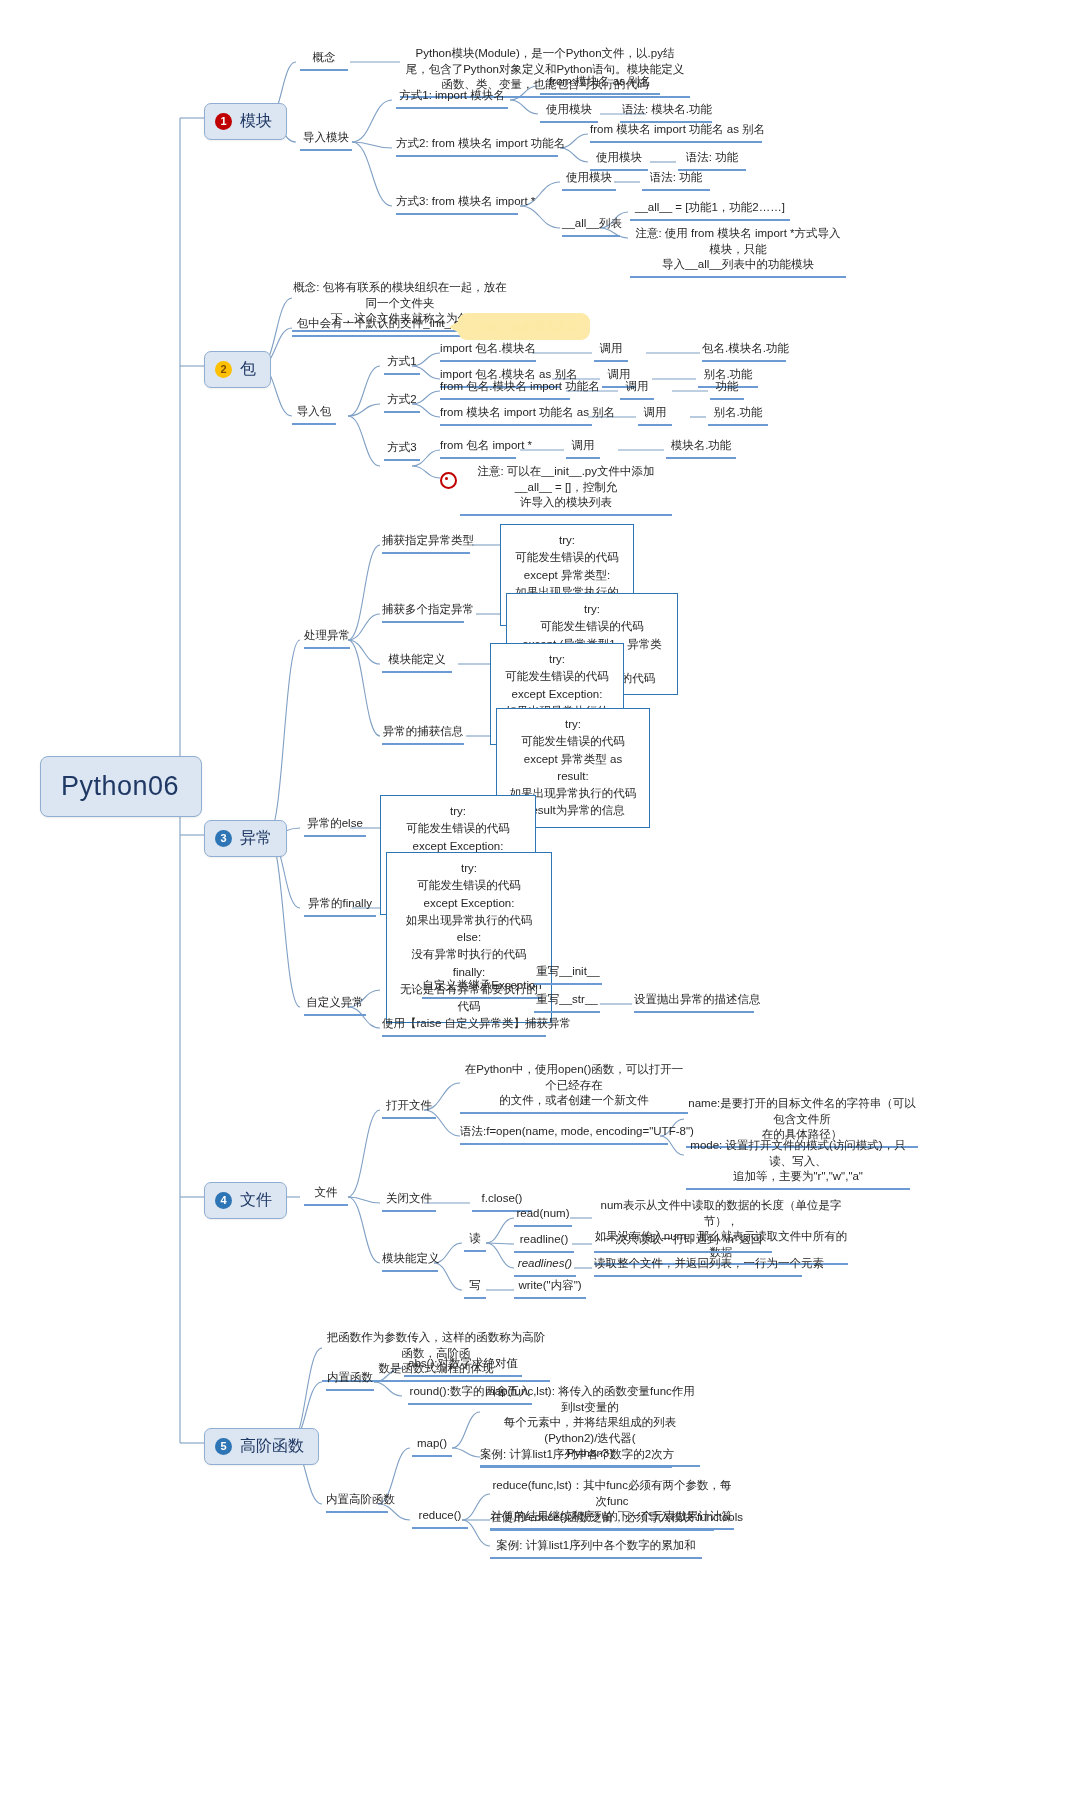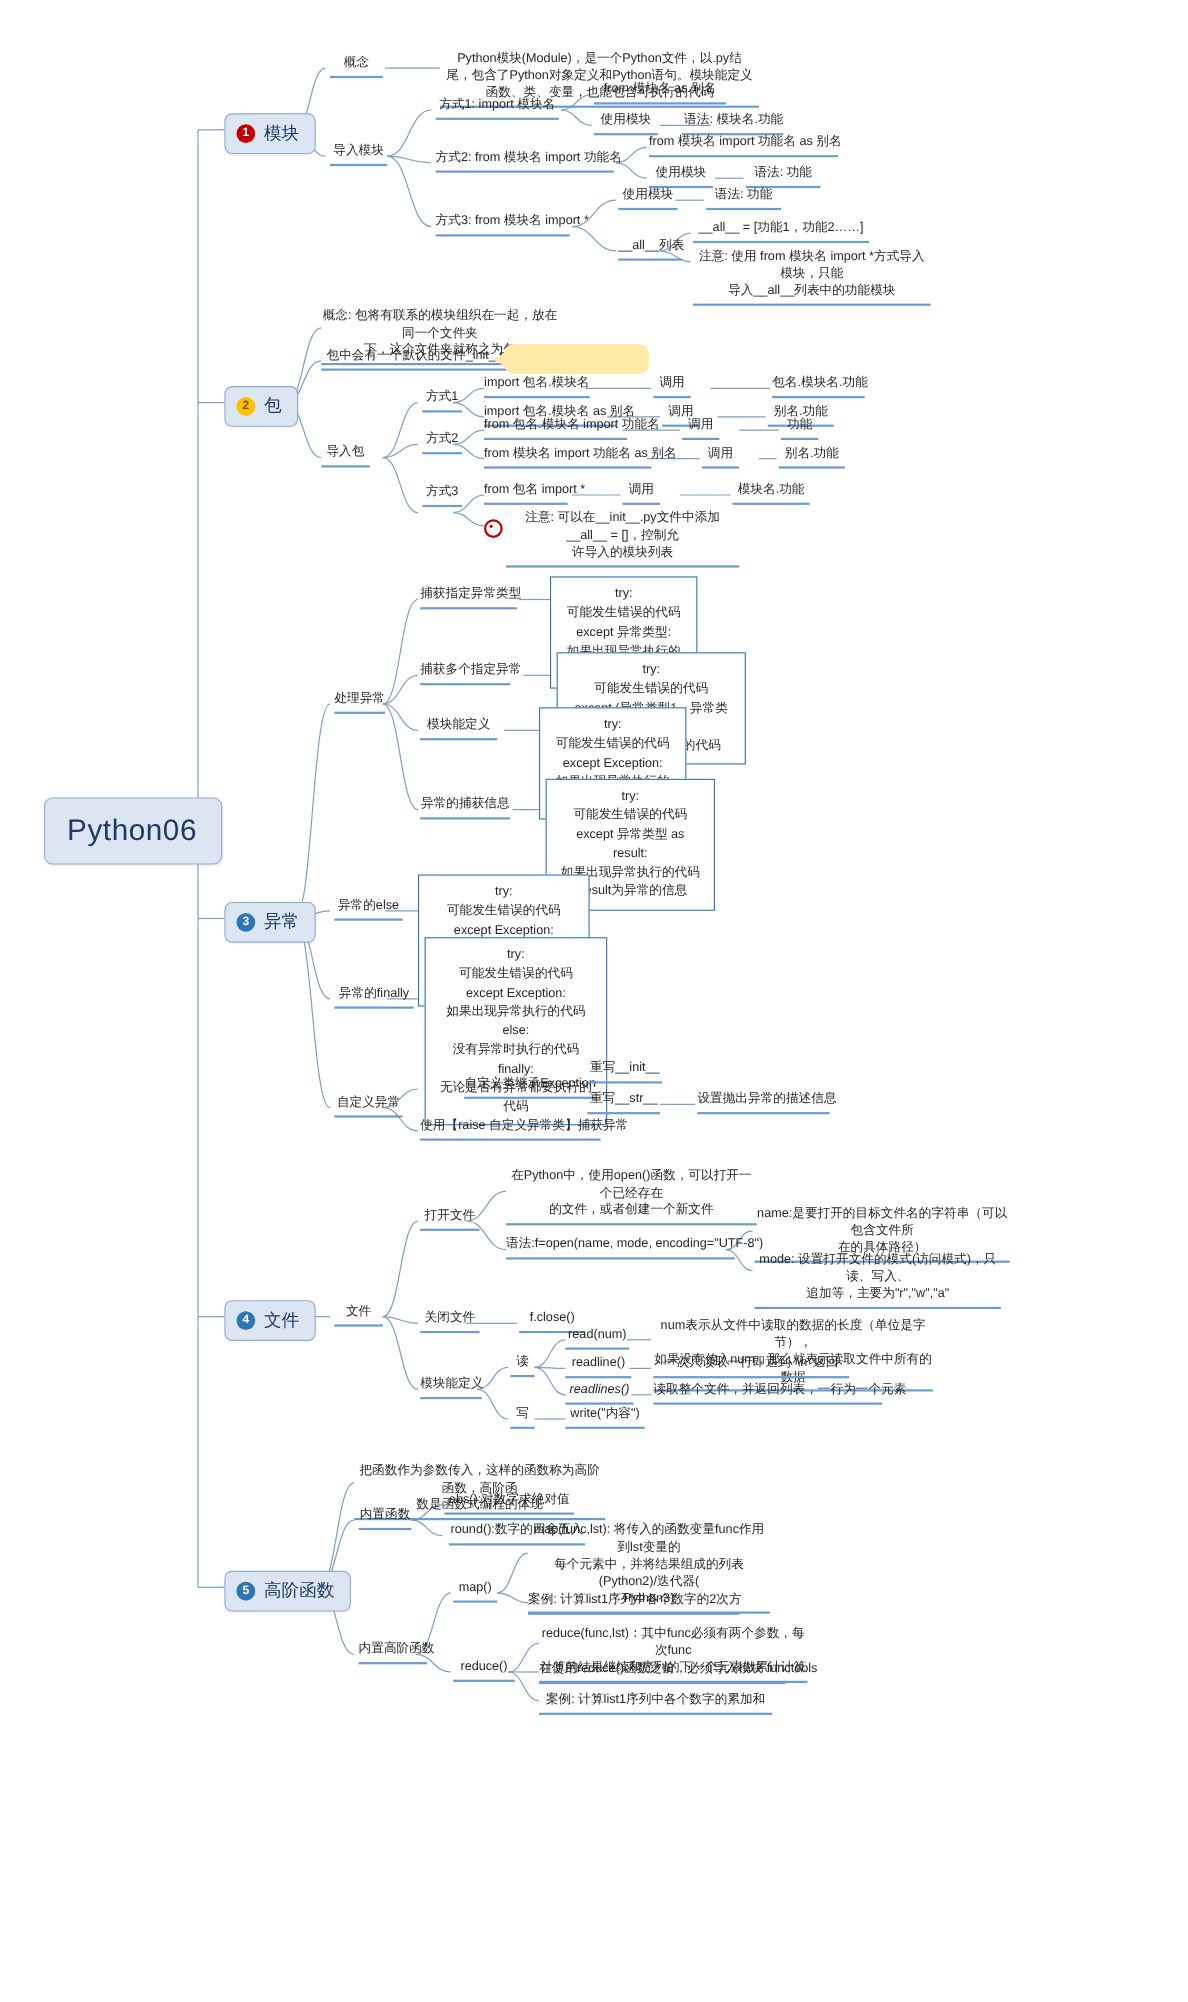--- a/index.html
+++ b/index.html
@@ -198,21 +198,21 @@
       <path d="M378 1504 C394 1504 394 1448 410 1448"></path>
       <path d="M378 1504 C394 1504 394 1520 410 1520"></path>
       <path d="M452 1448 C466 1448 466 1412 480 1412"></path>
       <path d="M452 1448 C466 1448 466 1457 480 1457"></path>
       <path d="M462 1520 C476 1520 476 1494 490 1494"></path>
       <path d="M462 1520 C476 1520 476 1520 490 1520"></path>
       <path d="M462 1520 C476 1520 476 1546 490 1546"></path>
     </g>
   </svg>
 
-  <div class="root" style="left:40px;top:725px;padding-left:20px;">Python06</div>
+  <div class="root" style="left:40px;top:756px;padding-left:20px;">Python06</div>
 
   <div class="n1" style="left:204px;top:103px;">
     <span class="badge red">1</span>
     <span>模块</span>
   </div>
 
   <div class="leaf" style="left:300px;top:50px;width:48px;">概念</div>
   <div class="leaf wrap" style="left:400px;top:22px;width:290px;margin-top:24px;">Python模块(Module)，是一个Python文件，以.py结
 尾，包含了Python对象定义和Python语句。模块能定义
 函数、类、变量，也能包含可执行的代码</div>

